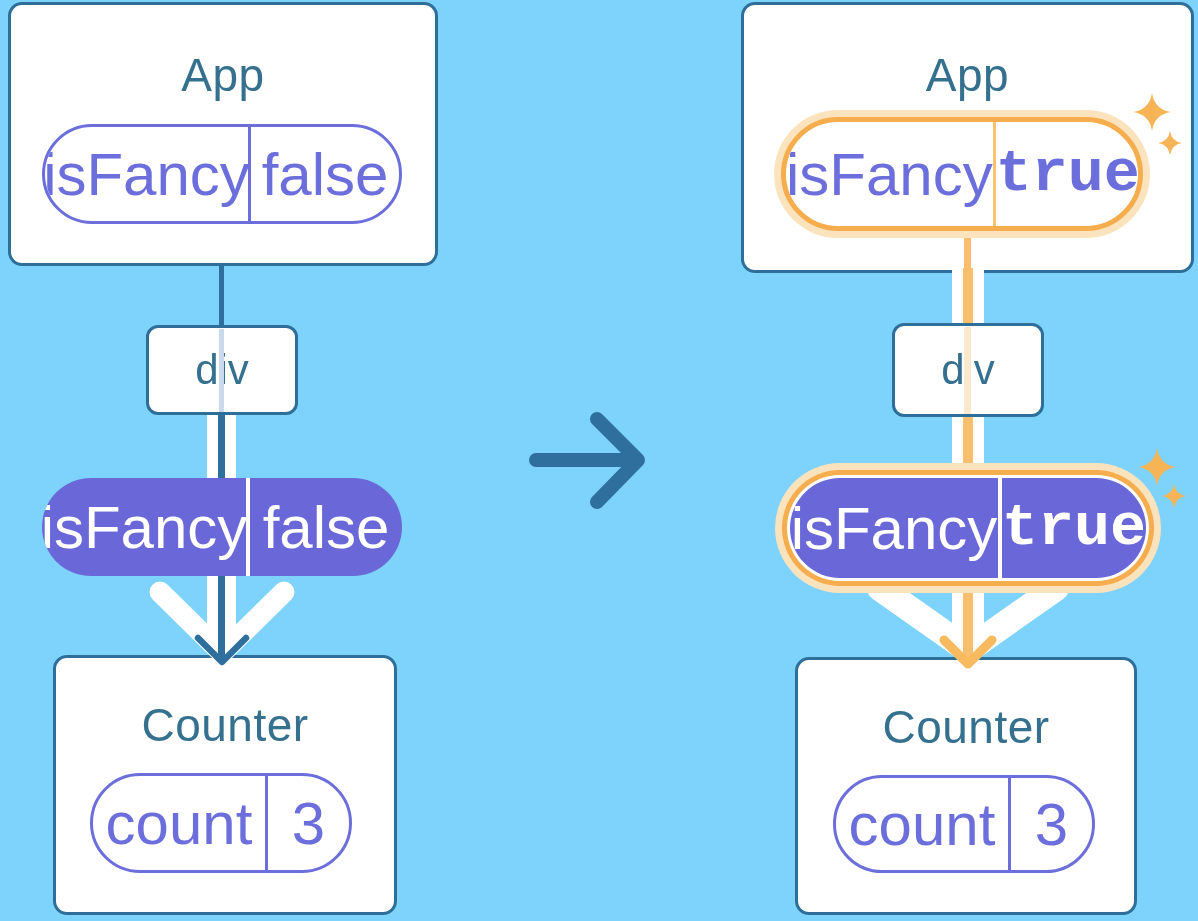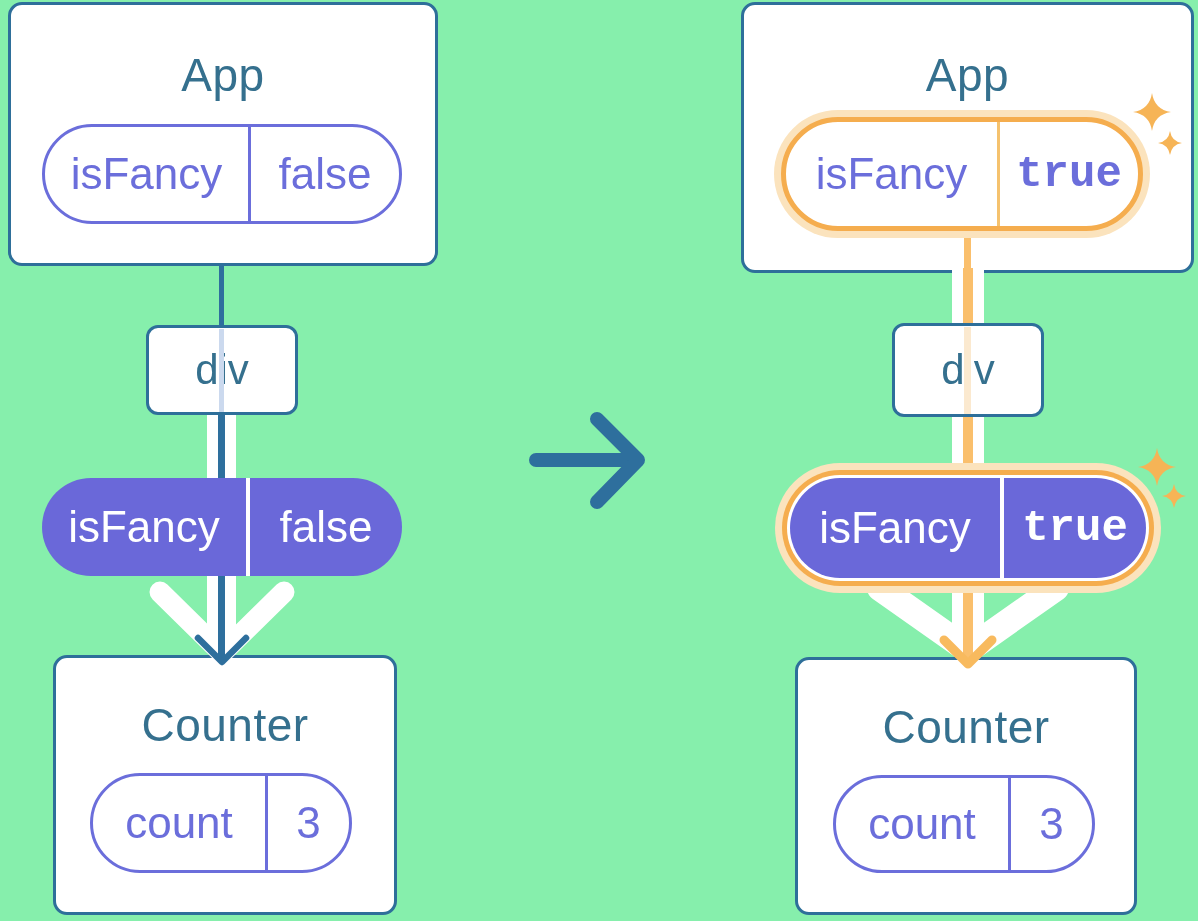--- a/index.html
+++ b/index.html
@@ -1,36 +1,36 @@
 <!DOCTYPE html>
 <html><head>
 <meta charset="utf-8">
 <style>
   html,body{margin:0;padding:0;background:#4C6971;}
   .canvas{
     position:relative;width:1198px;height:921px;overflow:hidden;
-    background:#86efac;
+    background:#7dd3fc;
     font-family:"Liberation Sans","DejaVu Sans",sans-serif;
   }
   
   .card{
     position:absolute;background:#fff;border:3px solid #2E6F9A;
     border-radius:14px;box-sizing:border-box;z-index:1;
   }
   .title{
     position:absolute;text-align:center;color:#35708E;
     font-size:46px;font-weight:500;z-index:5;letter-spacing:0.5px;
   }
   
   .pill{
     position:absolute;display:flex;align-items:stretch;border-radius:70px;
     box-sizing:border-box;z-index:4;overflow:hidden;
   }
   .pill .cell{display:flex;align-items:center;justify-content:center;
-    font-size:44px;}
+    font-size:60px;}
   .pill .vdiv{flex:0 0 auto;}
   .pill-outline{border:3px solid #6B6EDB;background:#fff;color:#6B6EDB;}
   .pill-outline .vdiv{width:3px;background:#6B6EDB;}
   .pill-filled{background:#6A68D9;color:#fff;}
   .pill-filled .vdiv{width:4px;background:#fff;}
   .pill-hl-outline{
     border:5px solid #F5AD4E;background:#fff;color:#6B6EDB;
     box-shadow:0 0 0 7px #FBE3BD;
   }
   .pill-hl-outline .vdiv{width:3px;background:#F5C26E;}

